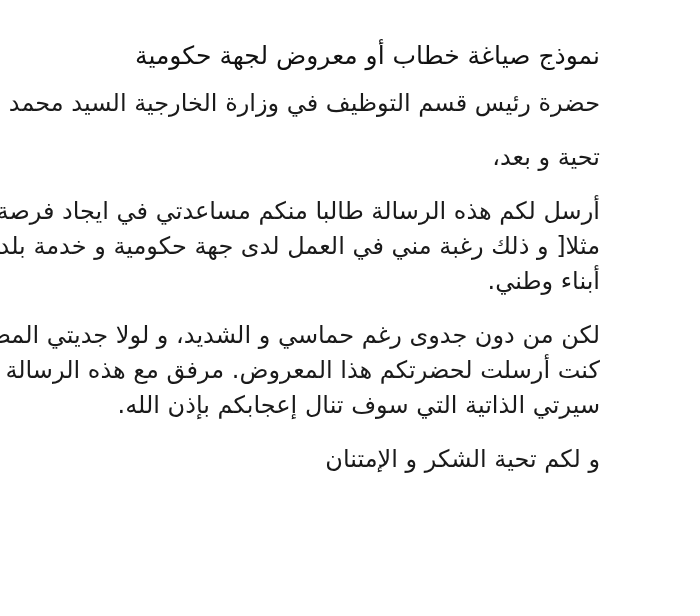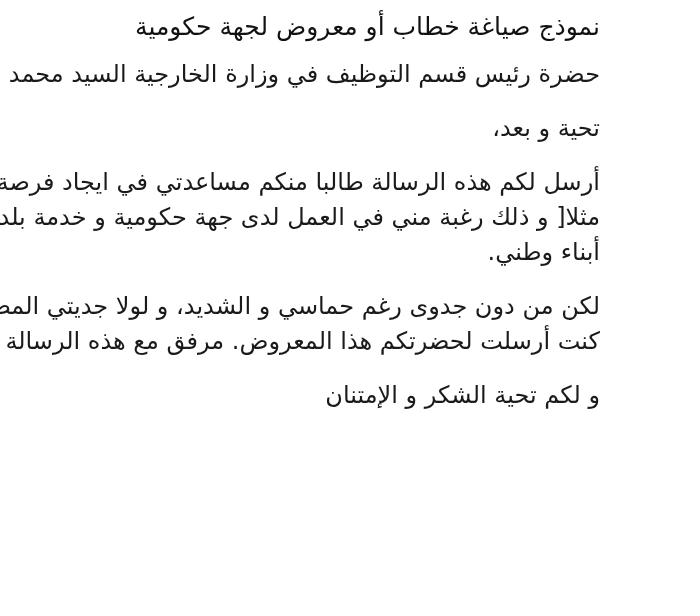--- a/index.html
+++ b/index.html
@@ -12,21 +12,21 @@
       height: 616px;
       overflow: hidden;
       font-family: "DejaVu Sans", sans-serif;
       color: #111111;
     }
     .page {
       direction: rtl;
       text-align: right;
       box-sizing: border-box;
       width: 660px;
-      padding: 7px 60px 0 40px;
+      padding: 36px 60px 0 40px;
     }
     .title {
       font-size: 25px;
       font-weight: normal;
       margin: 0 0 10px 0;
       line-height: 40px;
       color: #111111;
     }
     .para {
       font-size: 24px;
@@ -55,18 +55,19 @@
 
   <p class="para">
     <span class="line">أرسل لكم هذه الرسالة طالبا منكم مساعدتي في ايجاد فرصة عمل</span>
     <span class="line">مثلا[ و ذلك رغبة مني في العمل لدى جهة حكومية و خدمة بلدي و</span>
     <span class="line">أبناء وطني.</span>
   </p>
 
   <p class="para">
     <span class="line">لكن من دون جدوى رغم حماسي و الشديد، و لولا جديتي المطلقة لما</span>
     <span class="line">كنت أرسلت لحضرتكم هذا المعروض. مرفق مع هذه الرسالة نسخة من</span>
+    <span class="line">سيرتي الذاتية التي سوف تنال إعجابكم بإذن الله.</span>
   </p>
 
   <p class="para">
     <span class="line">و لكم تحية الشكر و الإمتنان</span>
   </p>
 </div>
 
 </body></html>

